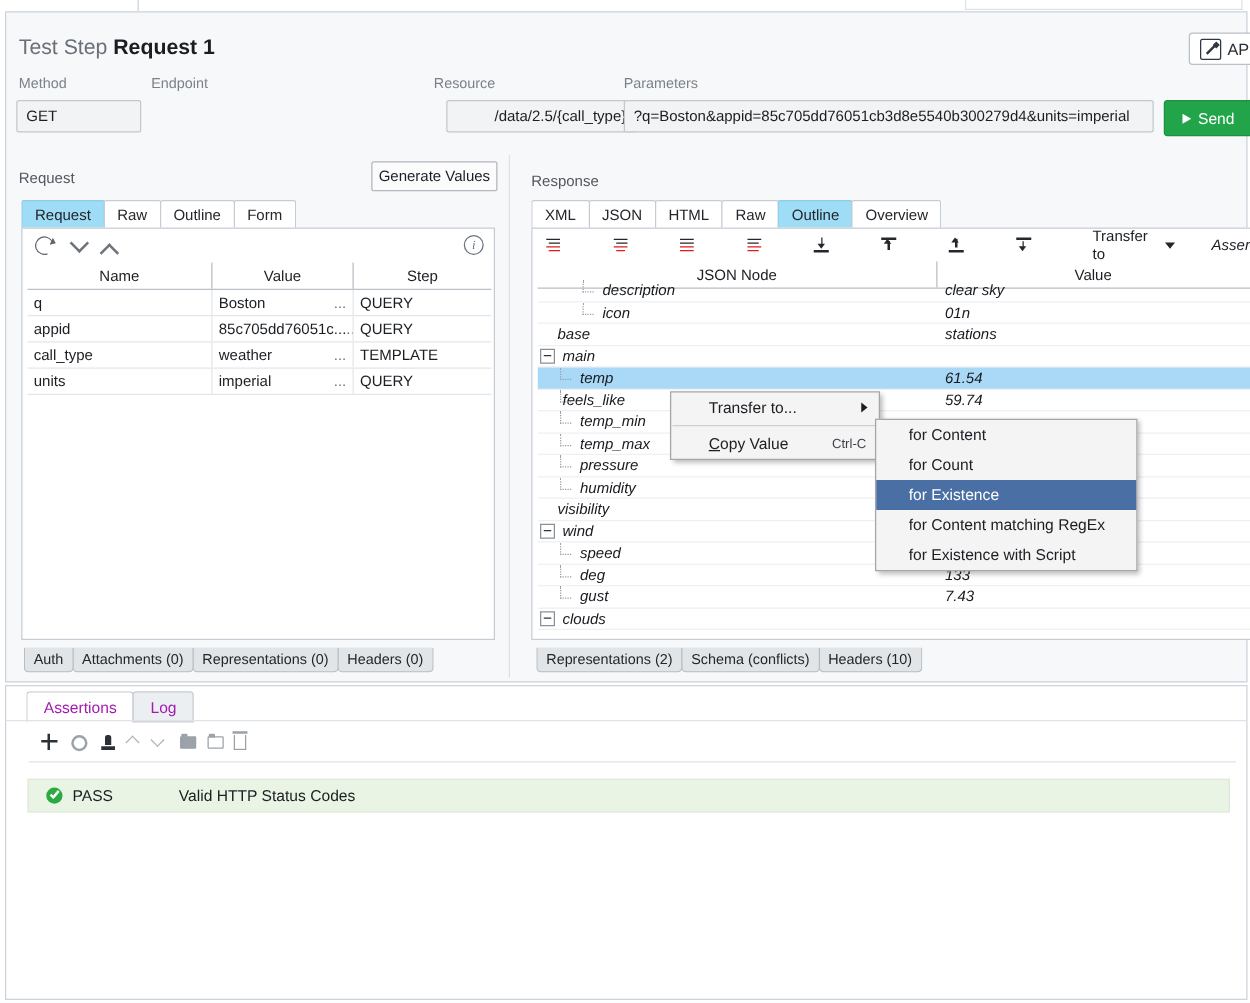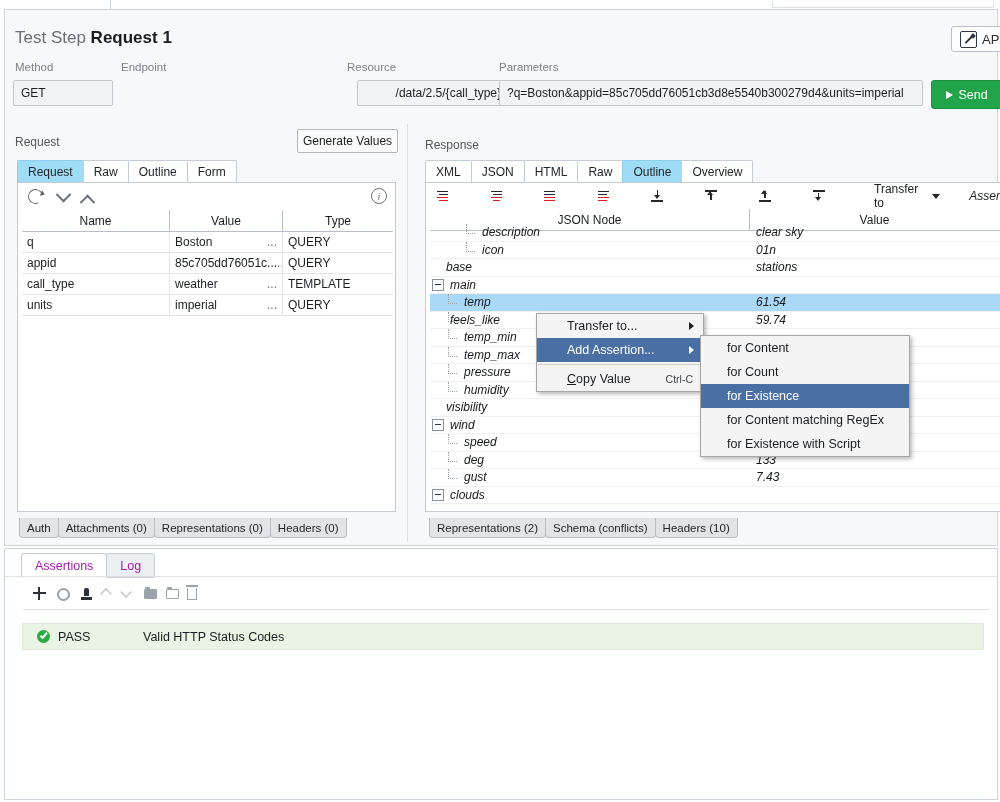--- a/index.html
+++ b/index.html
@@ -192,21 +192,21 @@
         <span class="chev up"></span>
       </div>
     <div class="ico-btn" style="right:8px;top:5px;width:16px;height:16px;">
         <span class="info-ico">i</span>
       </div>
 
     <div style="position:absolute;left:4px;top:27px;width:371px;">
       <div class="grid-hdr" id="req-grid-hdr">
           <div class="cell" style="width: 148px;">Name</div>
           <div class="cell" style="width: 113px;">Value</div>
-          <div class="cell" style="width: 110px; border-right: none;">Type</div>
+          <div class="cell" style="width: 110px; border-right: none;">Step</div>
         </div>
       <div id="req-grid-body">
           <div class="grid-row">
             <div class="cell" style="width: 148px;">q</div>
             <div class="cell" style="width: 113px; justify-content: space-between;">
               <span>Boston</span>
               <span style="color: rgb(107, 114, 121);">...</span>
             </div>
             <div class="cell" style="width: 110px; border-right: none;">QUERY</div>
           </div>
@@ -477,24 +477,20 @@
       <div class="btab">
         <span>Headers (10)</span>
       </div>
     </div>
 
   <div class="ctxmenu" id="ctx-menu" style="left:531px;top:303px;width:166px;">
       <div class="ctxitem">
         <span>Transfer to...</span>
         <span class="sub-arrow"></span>
       </div>
-      <div class="ctxitem hl">
-        <span>Add Assertion...</span>
-        <span class="sub-arrow"></span>
-      </div>
       <div class="ctxsep"></div>
       <div class="ctxitem">
         <span><u>C</u>opy Value</span>
         <span class="sc">Ctrl-C</span>
       </div>
     </div>
 
   <div class="ctxmenu" id="sub-menu" style="left:695px;top:325px;width:208px;">
       <div class="ctxitem" style="padding-left: 26px;">
         <span>for Content</span>

